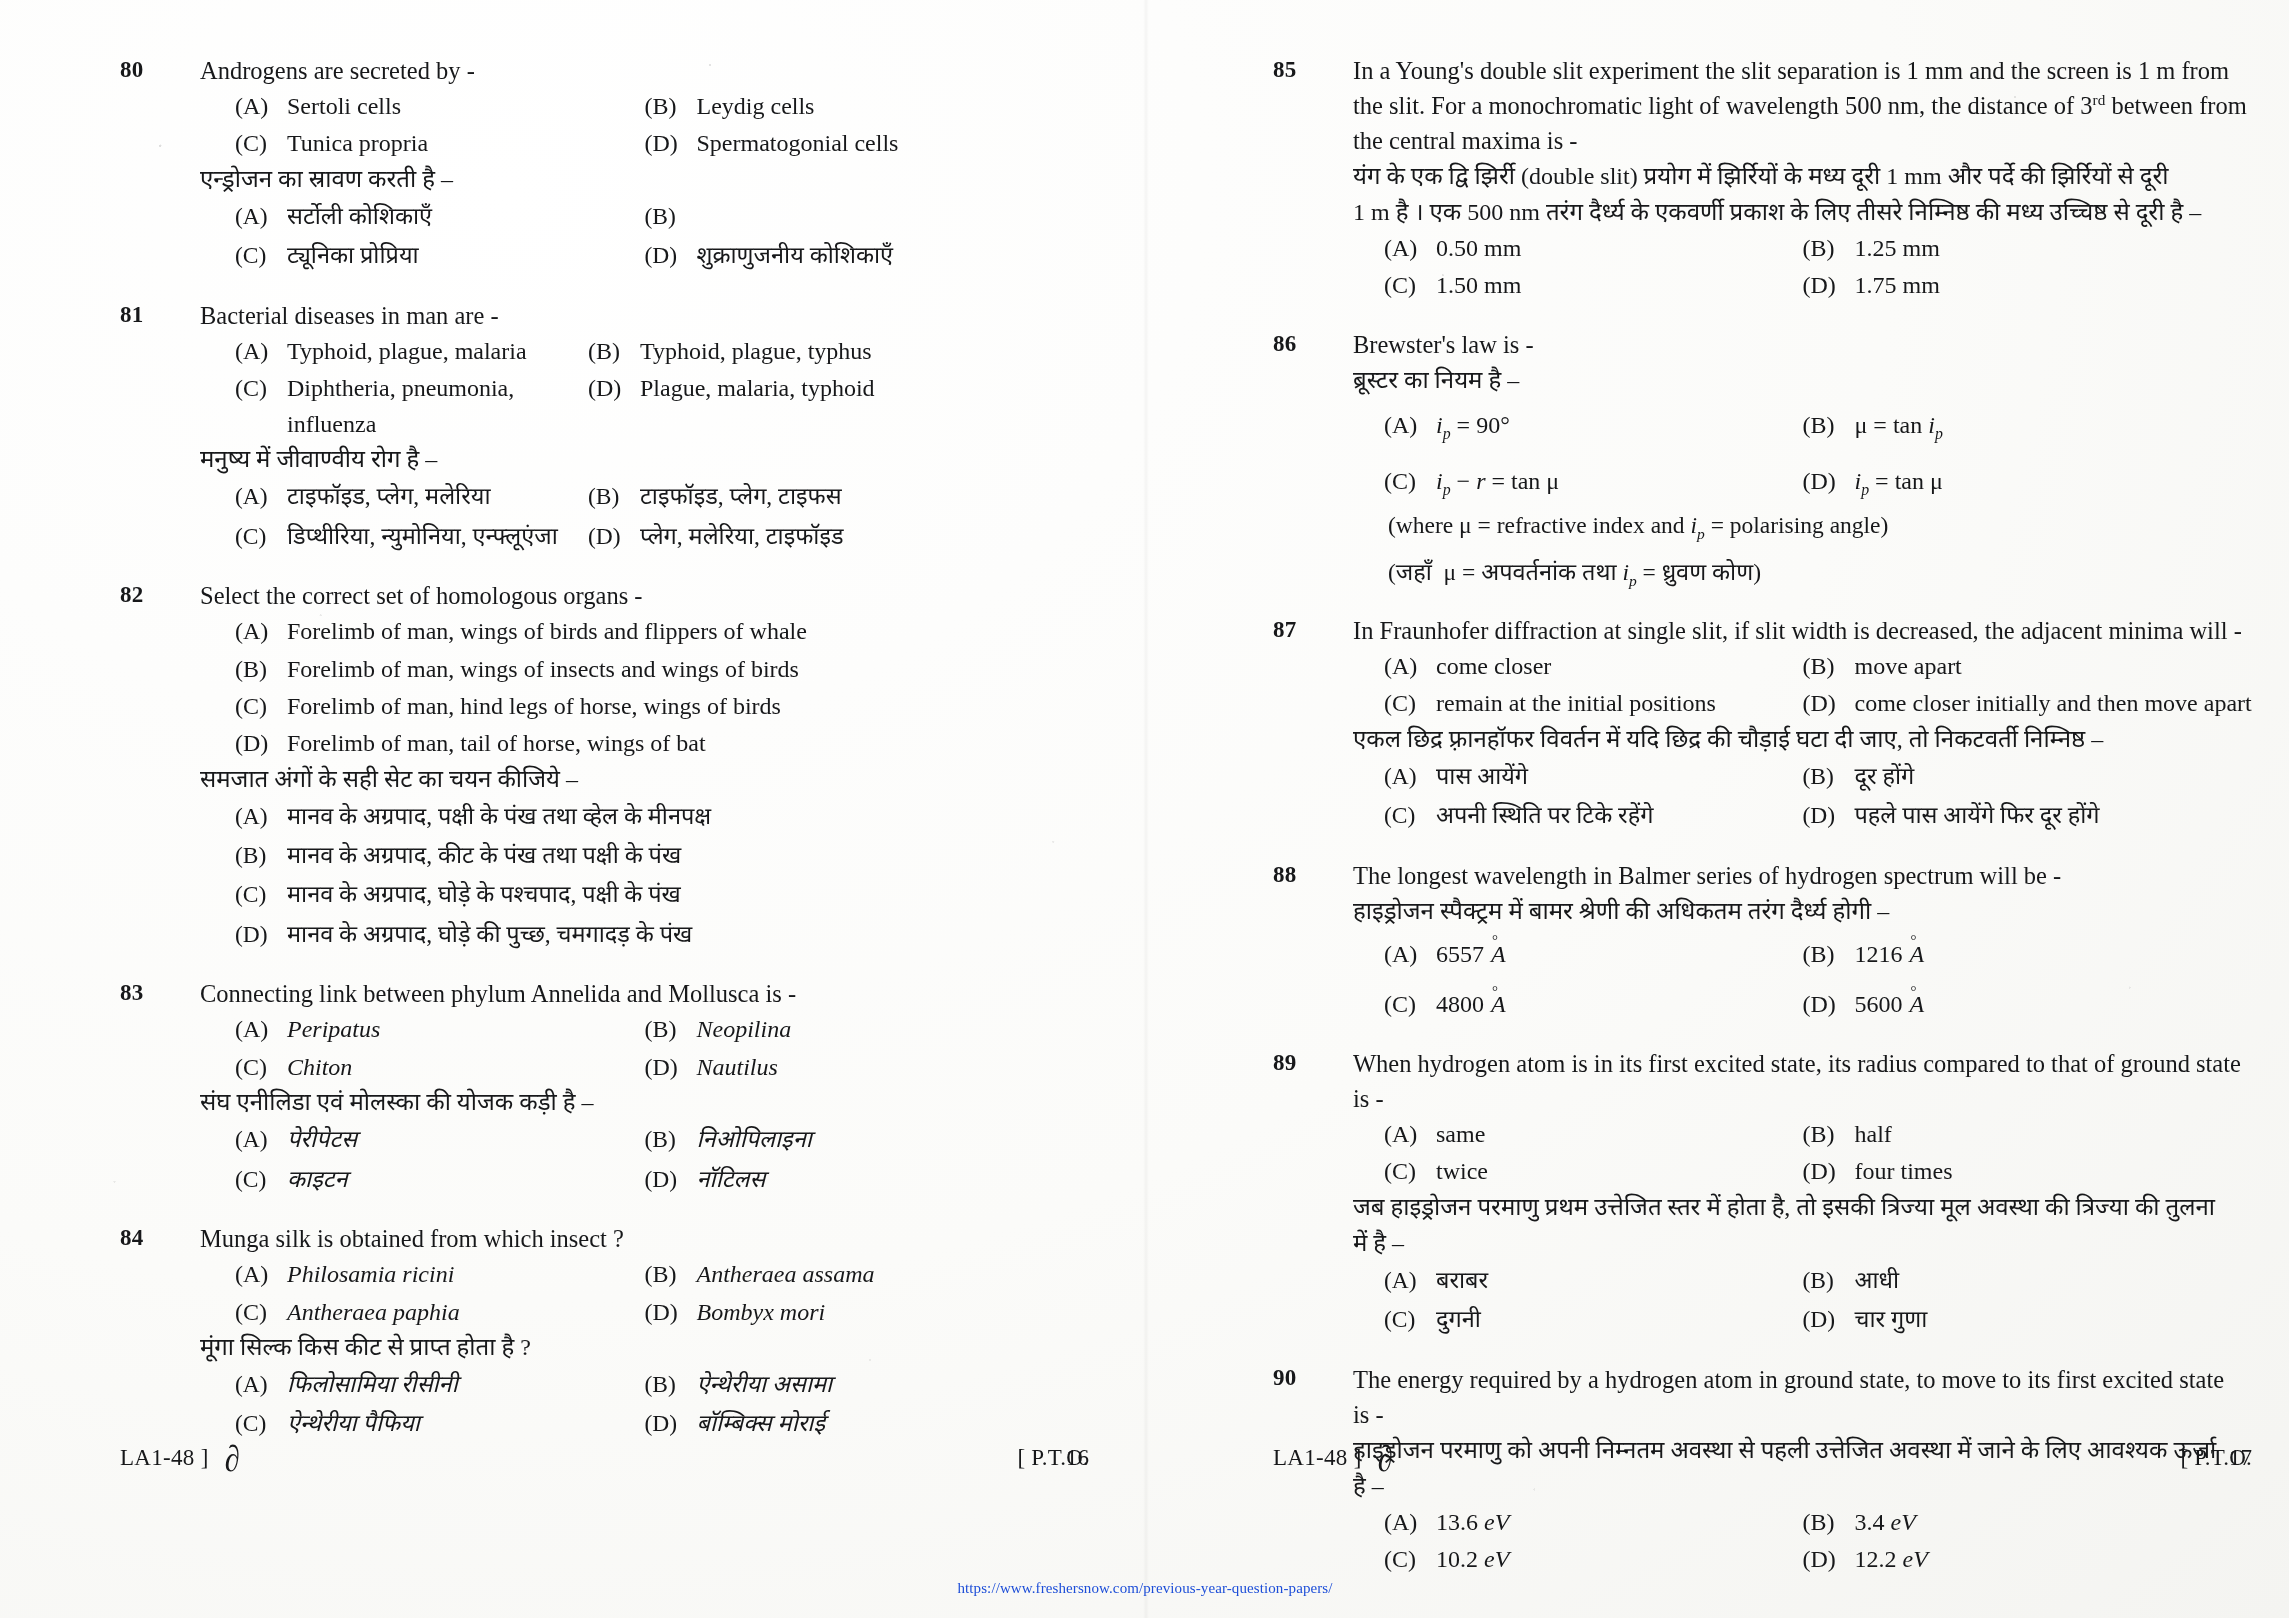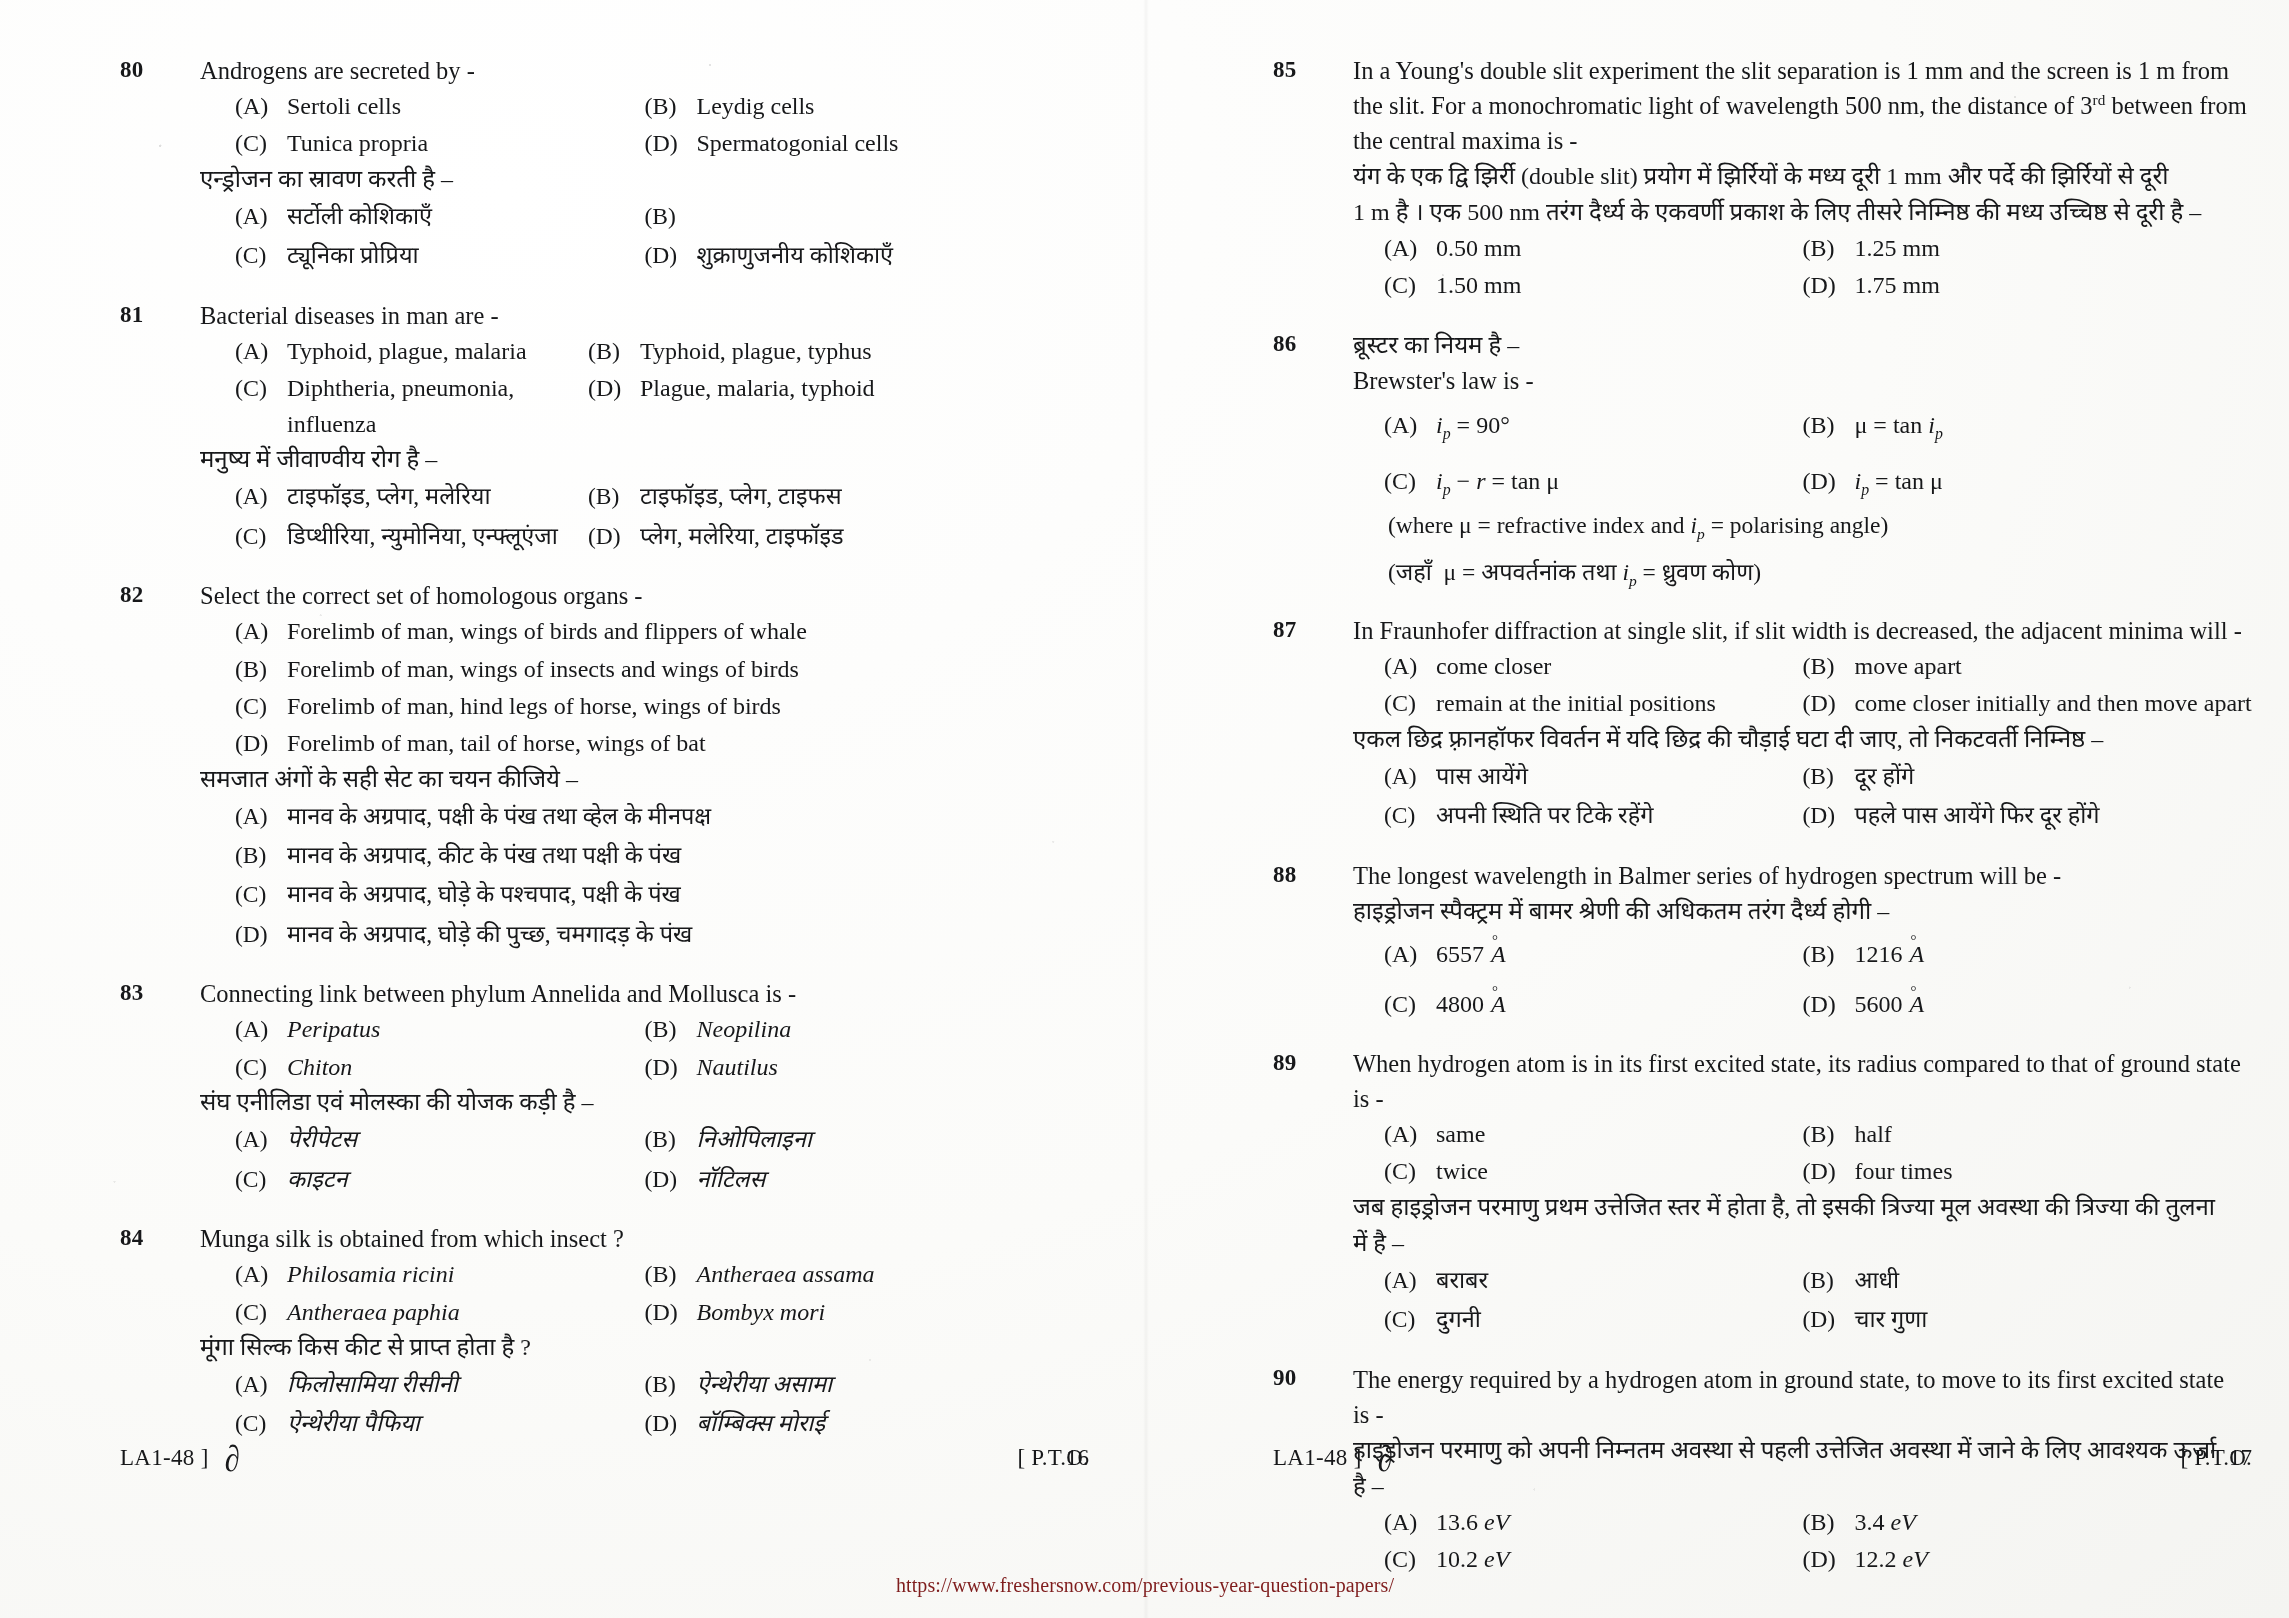--- a/index.html
+++ b/index.html
@@ -170,22 +170,22 @@
     white-space: nowrap;
     letter-spacing: 0.2px;
   }
 
   .watermark {
     position: absolute;
     z-index: 3;
     left: 0; right: 0;
     bottom: 22px;
     text-align: center;
-    font-size: 20px;
-    color: #7f1d1d;
+    font-size: 15px;
+    color: #1d4ed8;
     letter-spacing: 0.1px;
   }
 
   
   .seam {
     position: absolute;
     z-index: 2;
     top: 0; bottom: 0;
     left: 1143px;
     width: 5.5px;
@@ -457,22 +457,22 @@
               <span class="lab">(D)</span>
               <span class="val">1.75 mm</span>
             </div>
         </div>
       </div>
     </div>
 
     <div class="q">
       <div class="q-num">86</div>
       <div class="q-body">
+        <div class="stem">Brewster's law is -</div>
         <div class="stem hi">ब्रूस्टर का नियम है –</div>
-        <div class="stem">Brewster's law is -</div>
         <div class="opt-grid g-right" style="row-gap:20px;margin-top:11px;">
           <div class="opt tight">
             <span class="lab">(A)</span>
             <span class="val"><span class="mathi">i</span><span class="sub">p</span> = 90°</span>
           </div>
           <div class="opt r">
             <span class="lab">(B)</span>
             <span class="val">μ = tan <span class="mathi">i</span><span class="sub">p</span></span>
           </div>
           <div class="opt tight">

